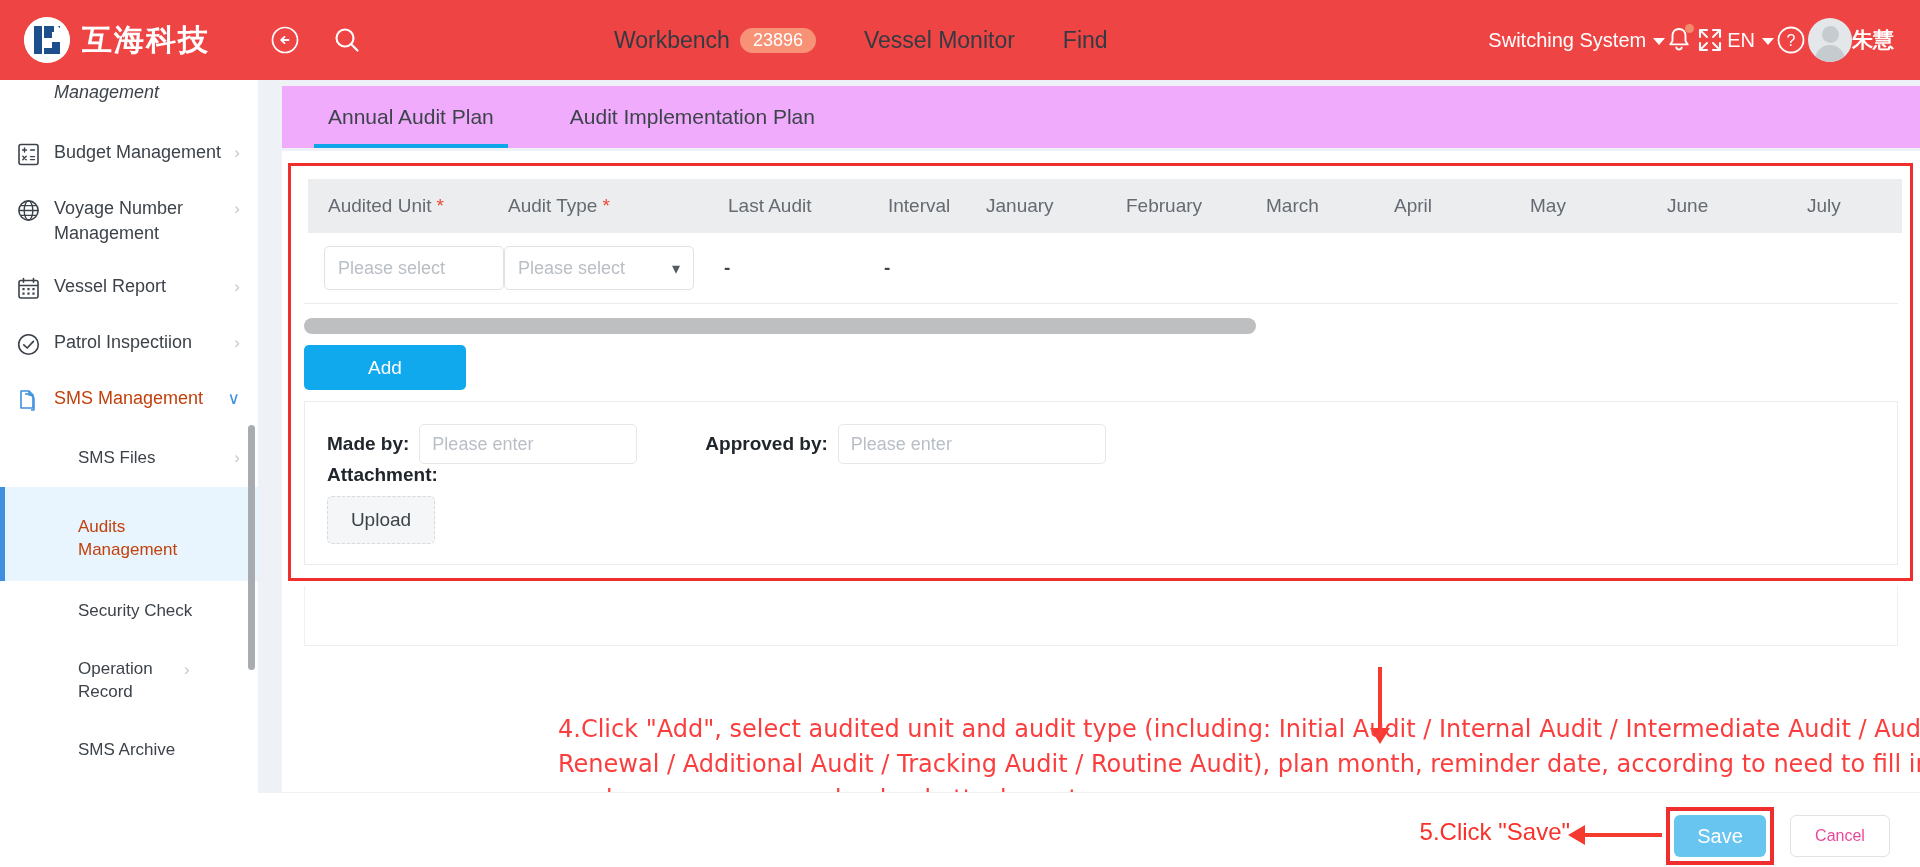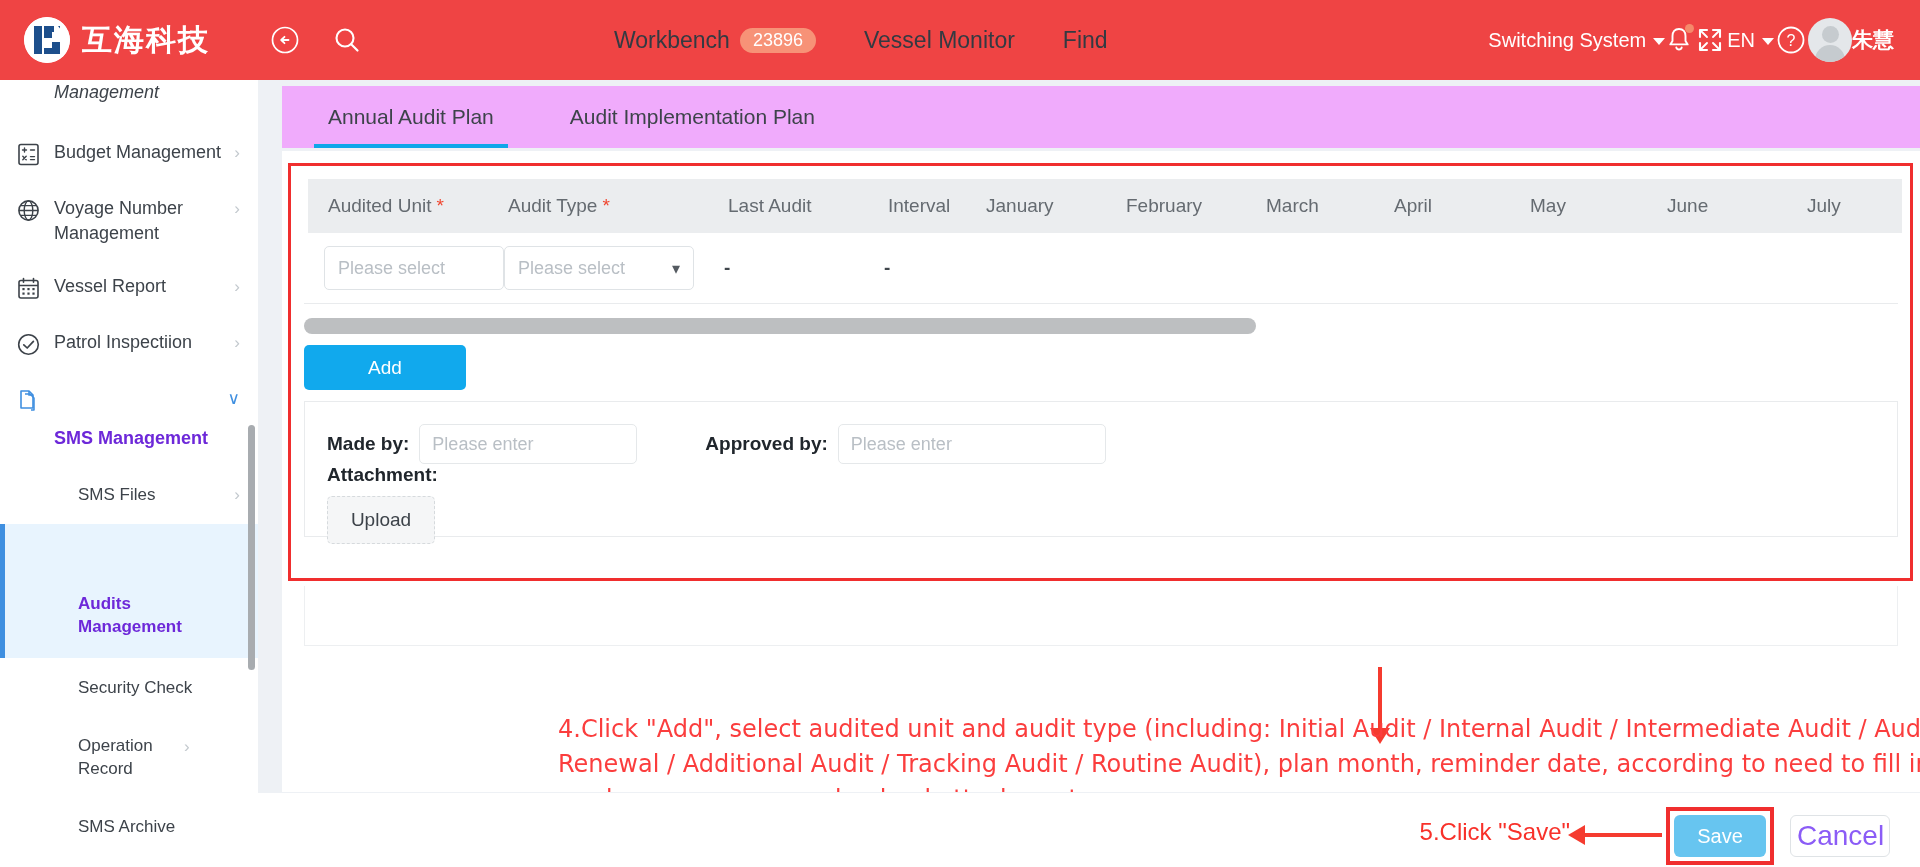--- a/index.html
+++ b/index.html
@@ -76,21 +76,21 @@
     cursor:pointer;
     color:#3d434a;
     font-size:18px;
   }
   .side-ico { width: 28px; min-width:28px; height:28px; margin-right:12px; display:flex;align-items:center;justify-content:center;}
   .side-label { flex:1; line-height:25px; }
   .side-arrow { color:#c3c9ce; font-size:17px; line-height:25px; margin-left:6px;}
   .lvl1 { padding-top:14px; padding-bottom:14px; }
   .lvl2 { padding-left: 78px; padding-top:17px; padding-bottom:17px; font-size:17px; }
 
-  .side-active-text { color:#6d28d9; font-weight:700;margin-top:40px; }
+  .side-active-text { color:#c2410c; font-weight:400; }
   .side-selected {
     background:#e8f4fe;
   }
   .side-selected::before{
     content:""; position:absolute; left:0; top:0; bottom:0; width:5px; background:#3f8fe0;
   }
   #side-scrollbar {
     position:absolute; right:3px; top: 345px;
     width: 7px; height: 245px; border-radius:4px; background:#a8acb0;
   }
@@ -164,21 +164,21 @@
   #add-btn {
     position:absolute; left:22px; top: 194px;
     width: 162px; height: 45px;
     background:#11a9ed; color:#ffffff; border:none; border-radius:5px;
     font-size:19px; cursor:pointer;
     font-family:"Liberation Sans", sans-serif;
   }
 
   #meta-box {
     position:absolute; left:22px; top: 250px;
-    width:1594px; height: 136px;
+    width:1594px; height: 164px;
     border:1px solid #e9ebed;
     padding: 22px 0 0 22px;
   }
   .meta-row { display:flex; align-items:center; }
   .meta-label { font-size:19px; color:#20262c; font-weight:700; }
   .meta-input {
     height: 40px; border:1px solid #e5e8ea; border-radius:5px;
     background:#fff; display:flex;align-items:center; padding: 0 12px;
     color:#b9bfc5; font-size:18px; margin-left:10px;
   }
@@ -243,22 +243,22 @@
   #save-btn {
     position:absolute; right: 154px; top: 22px;
     width: 92px; height: 42px; border-radius:6px;
     background:#67c5f0; color:#ffffff; border:none;
     font-size:20px; cursor:pointer;
     font-family:"Liberation Sans", sans-serif;
   }
   #cancel-btn {
     position:absolute; right: 30px; top: 22px;
     width: 100px; height: 42px; border-radius:6px;
-    background:#ffffff; color:#8b5cf6; border:1px solid #dfe3e6;
-    font-size:28px; cursor:pointer;
+    background:#ffffff; color:#ec4899; border:1px solid #dfe3e6;
+    font-size:16px; cursor:pointer;
     font-family:"Liberation Sans", sans-serif;
   }
 </style>
 </head>
 <body>
 
 <div id="topbar">
 
   <div class="logo-wrap">
     <span class="logo-mark">

